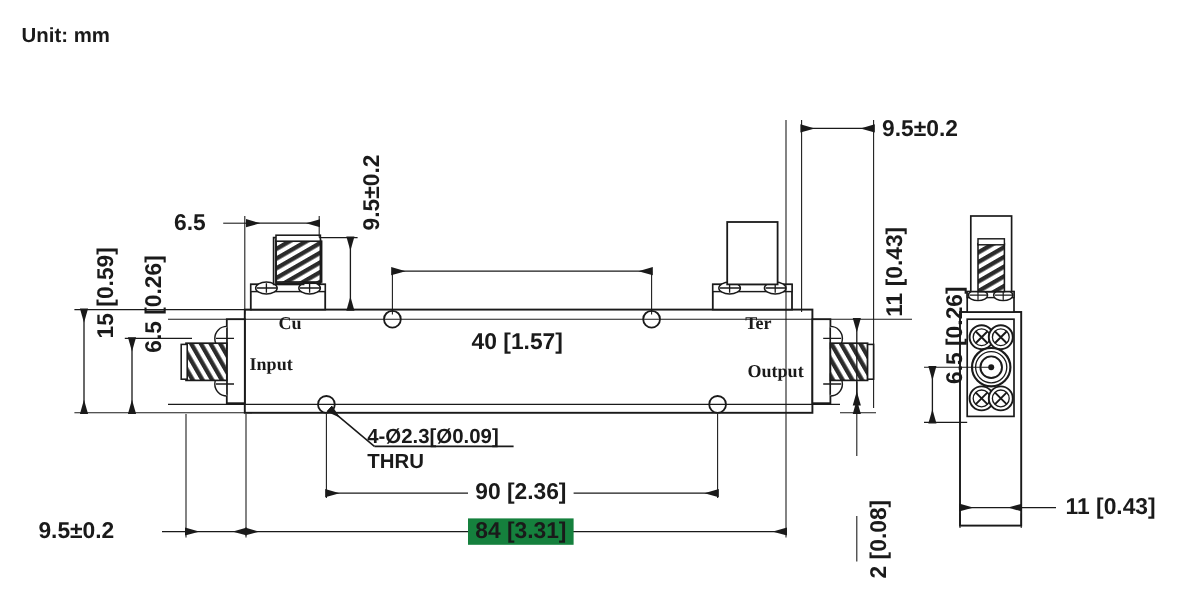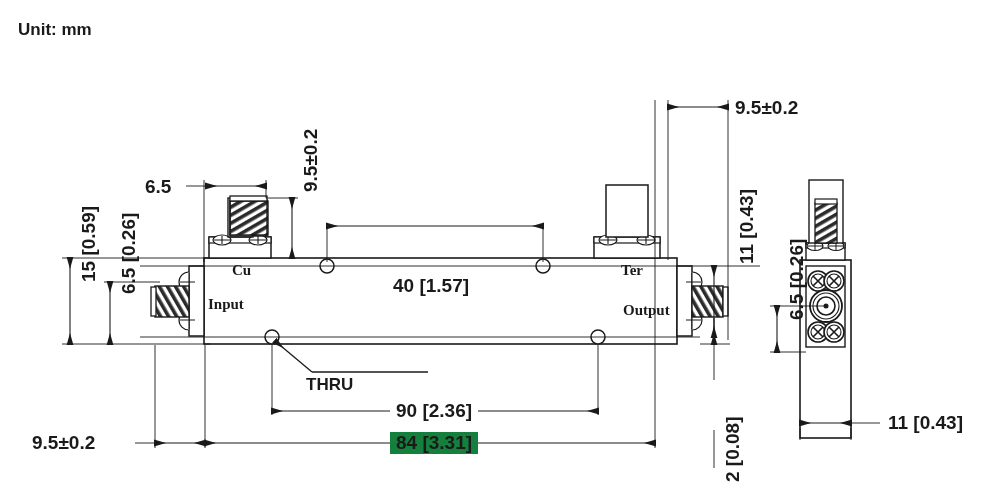--- a/index.html
+++ b/index.html
@@ -290,15 +290,16 @@
 
   <div class="dim vert" style="left:786px; top:320px;">6.5 [0.26]</div>
 
   <div class="dim" style="left:888px; top:412px;">11 [0.43]</div>
 
   <div class="part-label" style="left:232px; top:262px;">Cu</div>
   <div class="part-label" style="left:208px; top:296px;">Input</div>
   <div class="part-label" style="left:621px; top:262px;text-align:center;">Ter</div>
   <div class="part-label" style="left:623px; top:302px;">Output</div>
 
+  <div class="note" style="left:306px; top:354px;">4-Ø2.3[Ø0.09]</div>
   <div class="note" style="left:306px; top:375px;">THRU</div>
 
 </div>
 
 </body></html>

